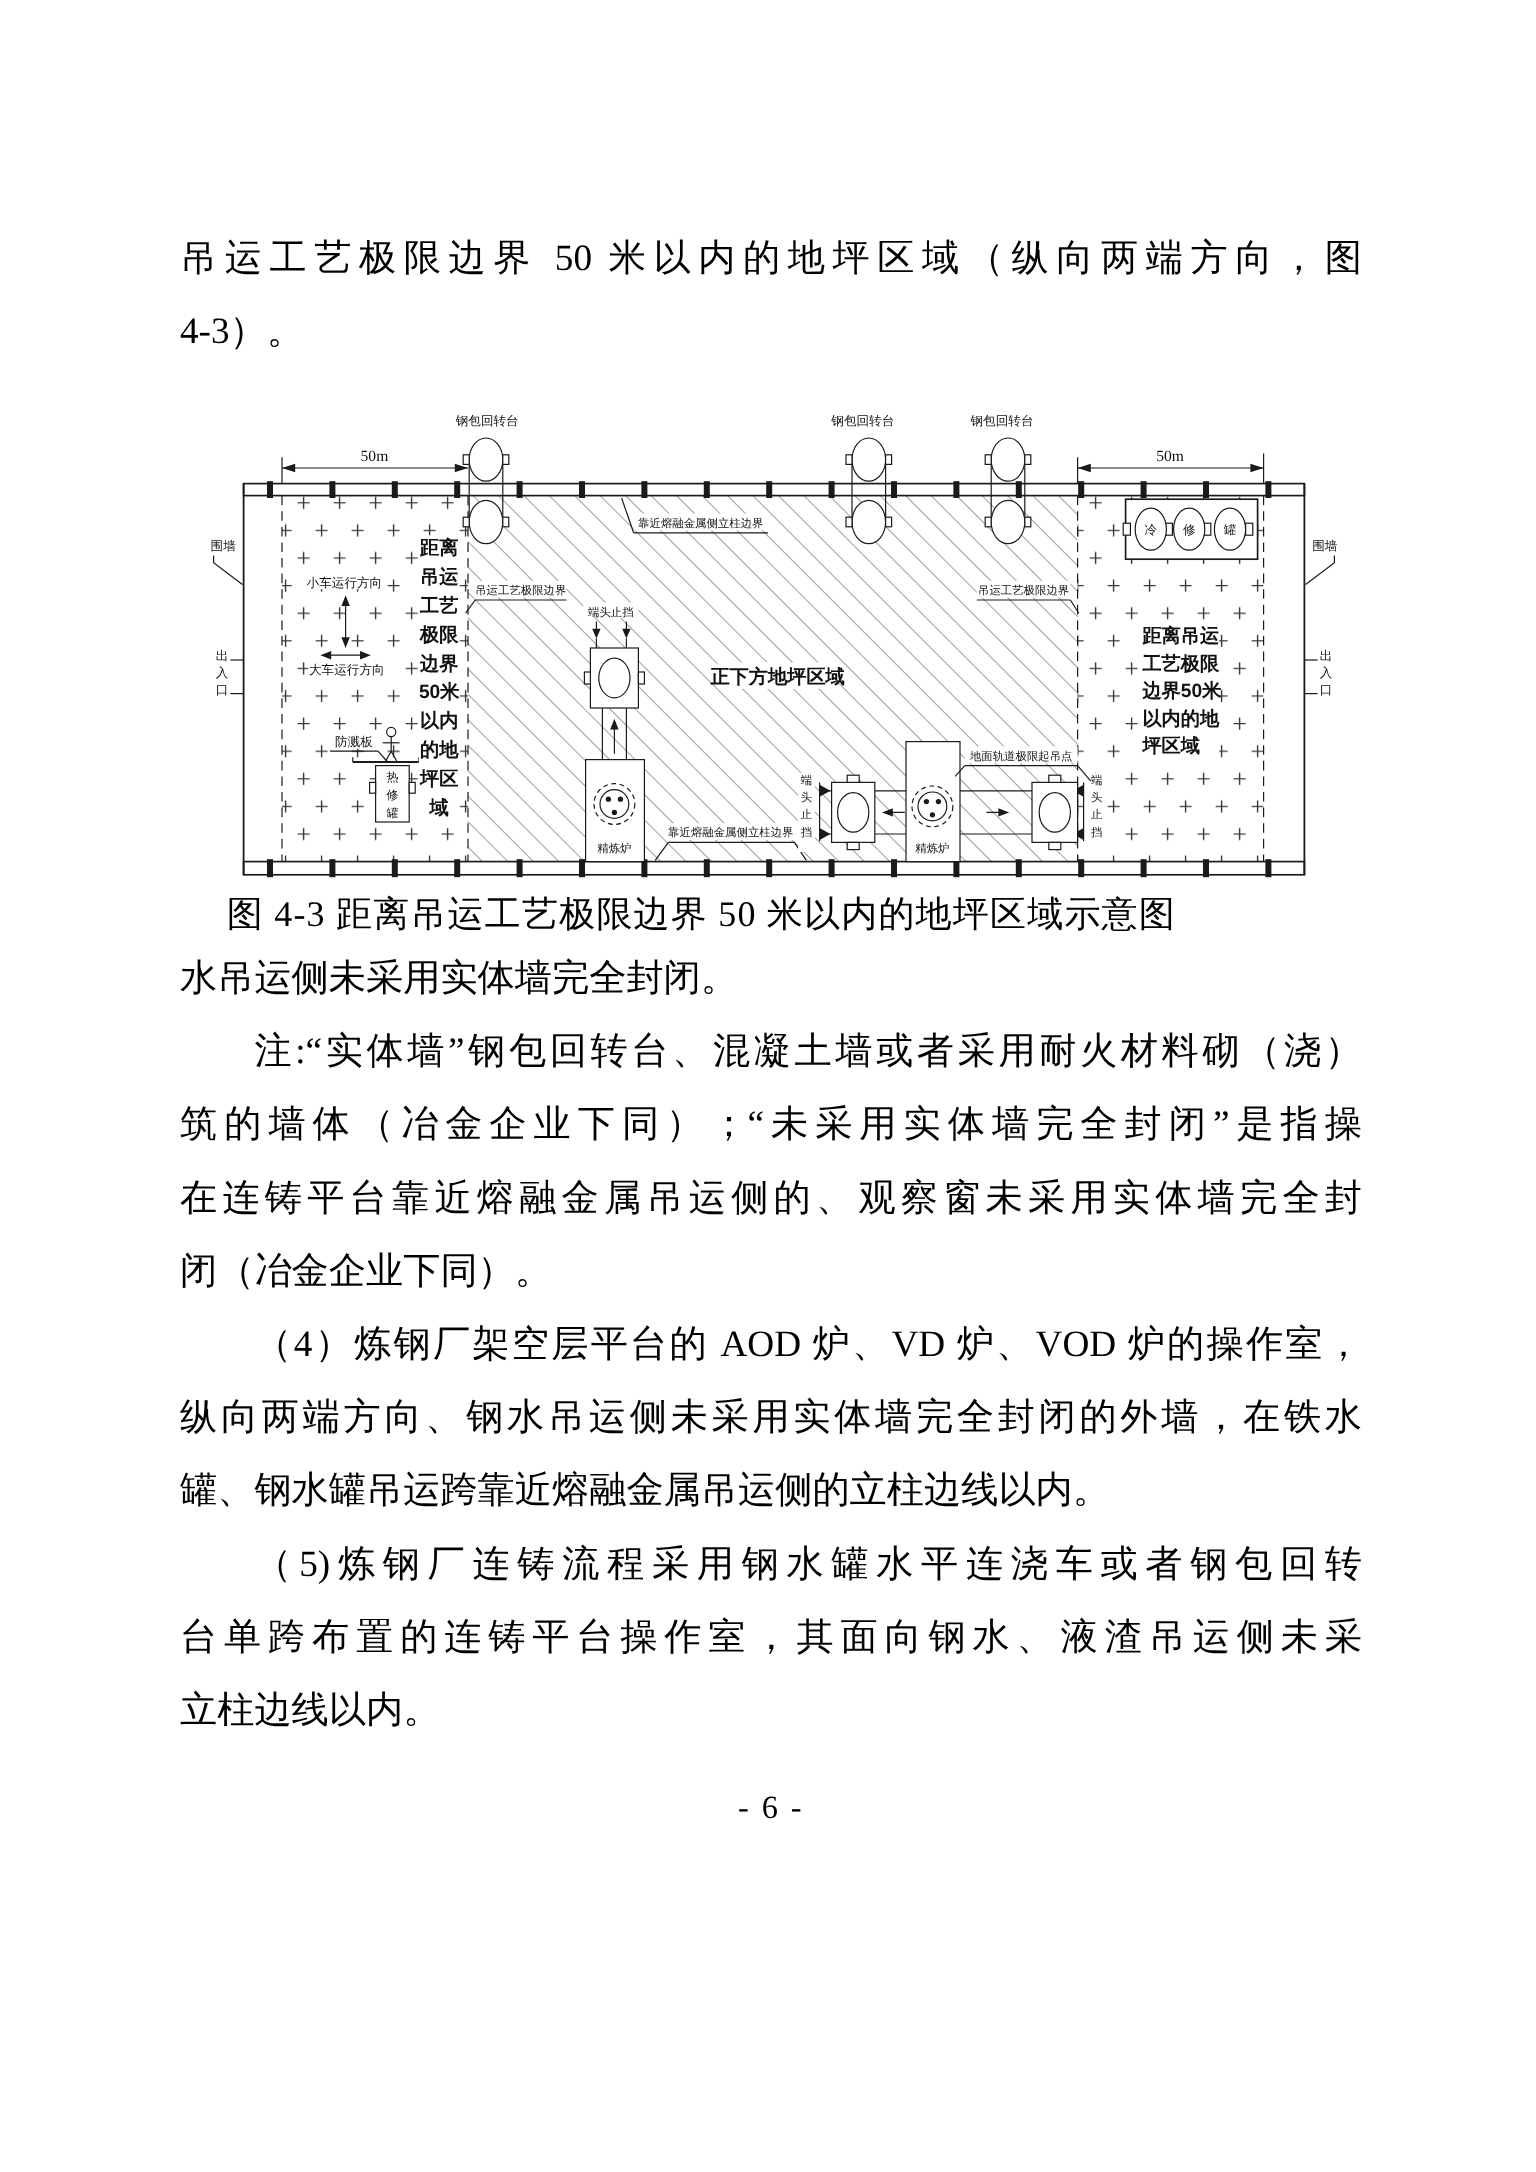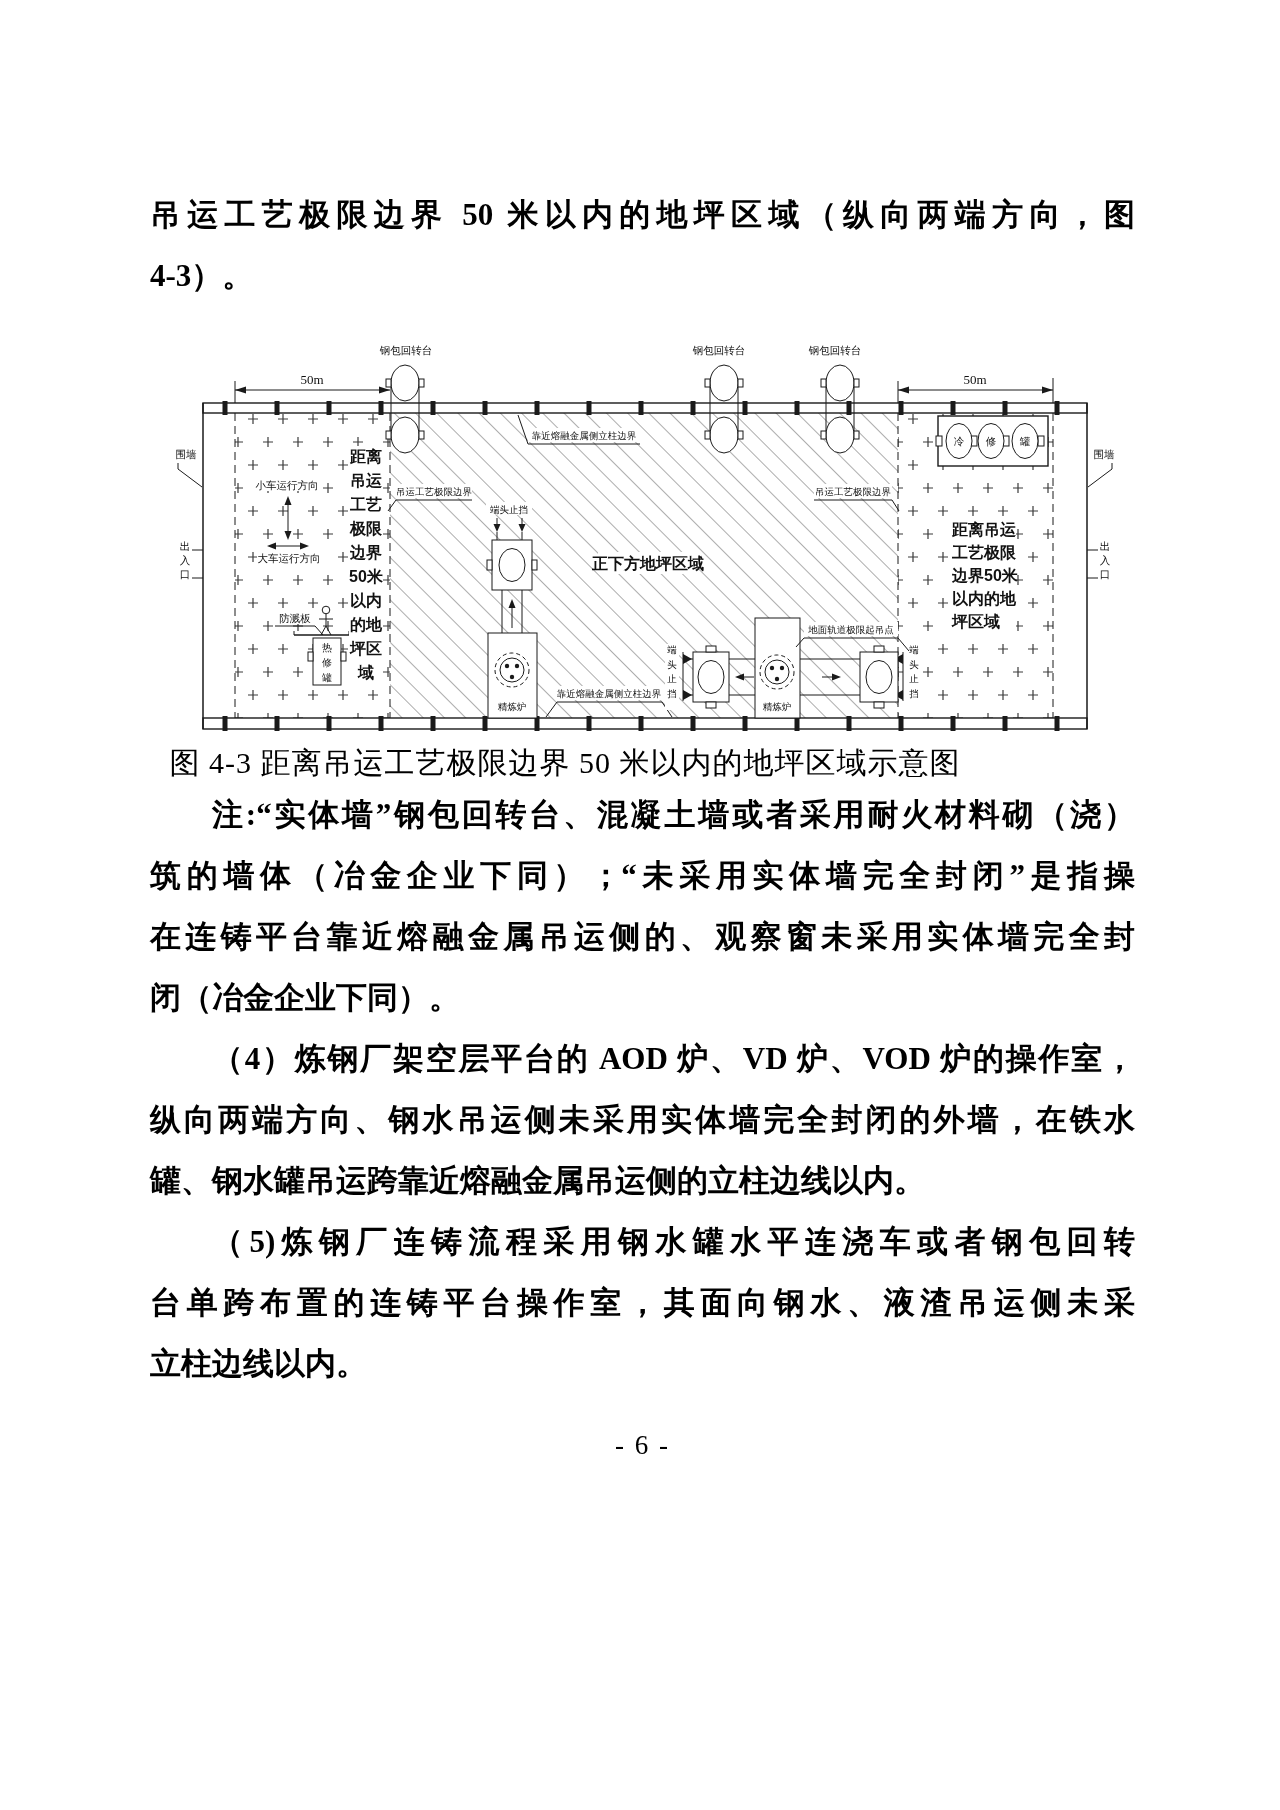--- a/index.html
+++ b/index.html
@@ -1,24 +1,24 @@
 <!DOCTYPE html>
 <html><head>
 <meta charset="utf-8">
 <style>
   html,body{margin:0;padding:0;background:#888;}
   .page{width:1280px;height:1810px;background:#fff;position:relative;margin:0 auto;
         box-sizing:border-box;padding:184px 145px 0 150px;color:#000;
         font-family:"Liberation Serif",serif;overflow:hidden;}
   .tl{font-size:31px;line-height:61px;text-align:justify;text-align-last:justify;
-      white-space:nowrap;font-weight:bold;}
+      white-space:nowrap;}
   .tl.end{text-align-last:left;}
   .tl.ind{text-indent:2em;}
   .fig{margin:32px 0 0 20px;width:950px;height:398px;}
-  .caption{font-size:30px;line-height:42px;margin-top:6px;width:830px;text-align:center;
+  .caption{font-size:30px;line-height:42px;margin-top:6px;width:830px;text-align:right;
            letter-spacing:1px;}
   .pageno{font-size:27px;text-align:center;margin-top:36px;letter-spacing:2px;}
   svg text{font-family:"Liberation Sans",sans-serif;fill:#111;}
   .ln{stroke:#1a1a1a;stroke-width:1;fill:none;}
   .thk{stroke:#1a1a1a;stroke-width:1.5;fill:none;}
   .dash{stroke:#1a1a1a;stroke-width:1;fill:none;stroke-dasharray:8 5;}
   .wf{fill:#fff;stroke:#1a1a1a;stroke-width:1;}
   .wf2{fill:#fff;stroke:#1a1a1a;stroke-width:1.4;}
   .blk{fill:#1a1a1a;stroke:none;}
   .bg{fill:#fff;stroke:none;}
@@ -357,20 +357,21 @@
       <text class="big" x="782" y="220">工艺极限</text>
       <text class="big" x="782" y="243">边界50米</text>
       <text class="big" x="782" y="266">以内的地</text>
       <text class="big" x="782" y="289">坪区域</text>
     </g>
   </svg>
   </div>
 
   <div class="caption">图 4-3 距离吊运工艺极限边界 50 米以内的地坪区域示意图</div>
 
+  <div class="tl end">水吊运侧未采用实体墙完全封闭。</div>
   <div class="tl ind">注:“实体墙”钢包回转台、混凝土墙或者采用耐火材料砌（浇）</div>
   <div class="tl">筑的墙体（冶金企业下同）；“未采用实体墙完全封闭”是指操</div>
   <div class="tl">在连铸平台靠近熔融金属吊运侧的、观察窗未采用实体墙完全封</div>
   <div class="tl end">闭（冶金企业下同）。</div>
   <div class="tl ind">（4）炼钢厂架空层平台的 AOD 炉、VD 炉、VOD 炉的操作室，</div>
   <div class="tl">纵向两端方向、钢水吊运侧未采用实体墙完全封闭的外墙，在铁水</div>
   <div class="tl end">罐、钢水罐吊运跨靠近熔融金属吊运侧的立柱边线以内。</div>
   <div class="tl ind">（5)炼钢厂连铸流程采用钢水罐水平连浇车或者钢包回转</div>
   <div class="tl">台单跨布置的连铸平台操作室，其面向钢水、液渣吊运侧未采</div>
   <div class="tl end">立柱边线以内。</div>

